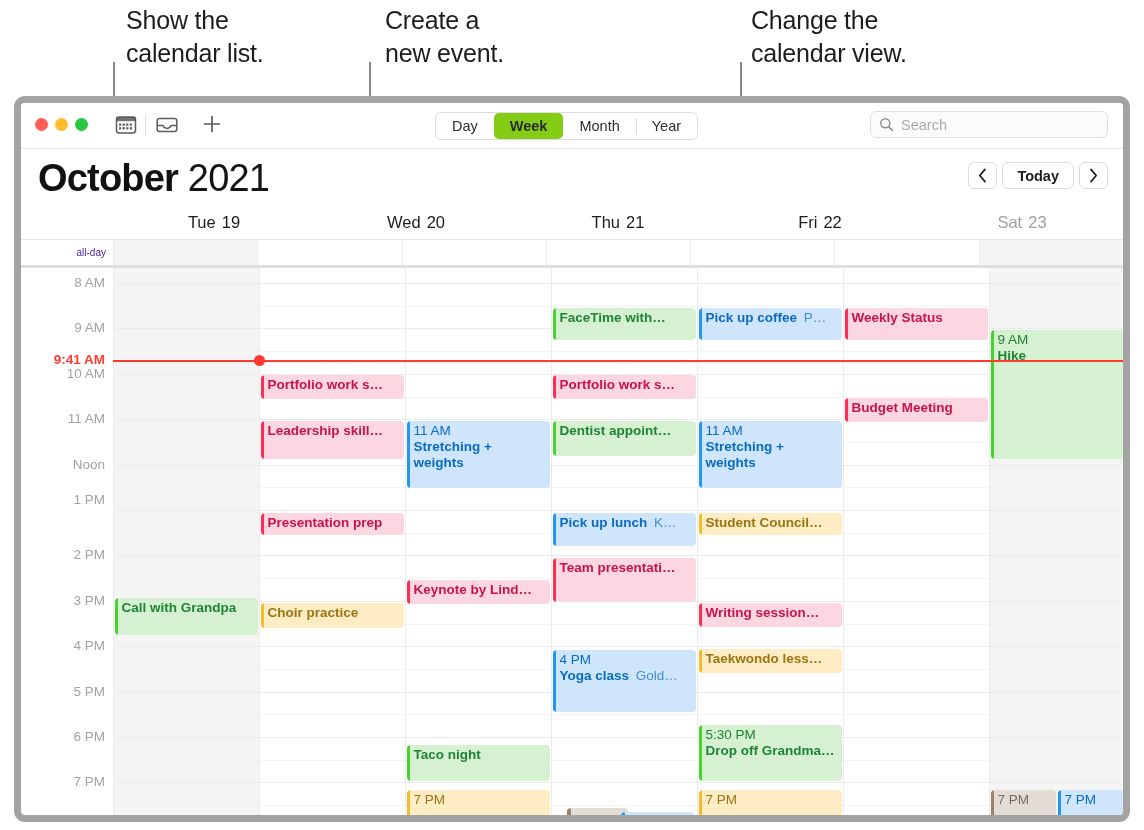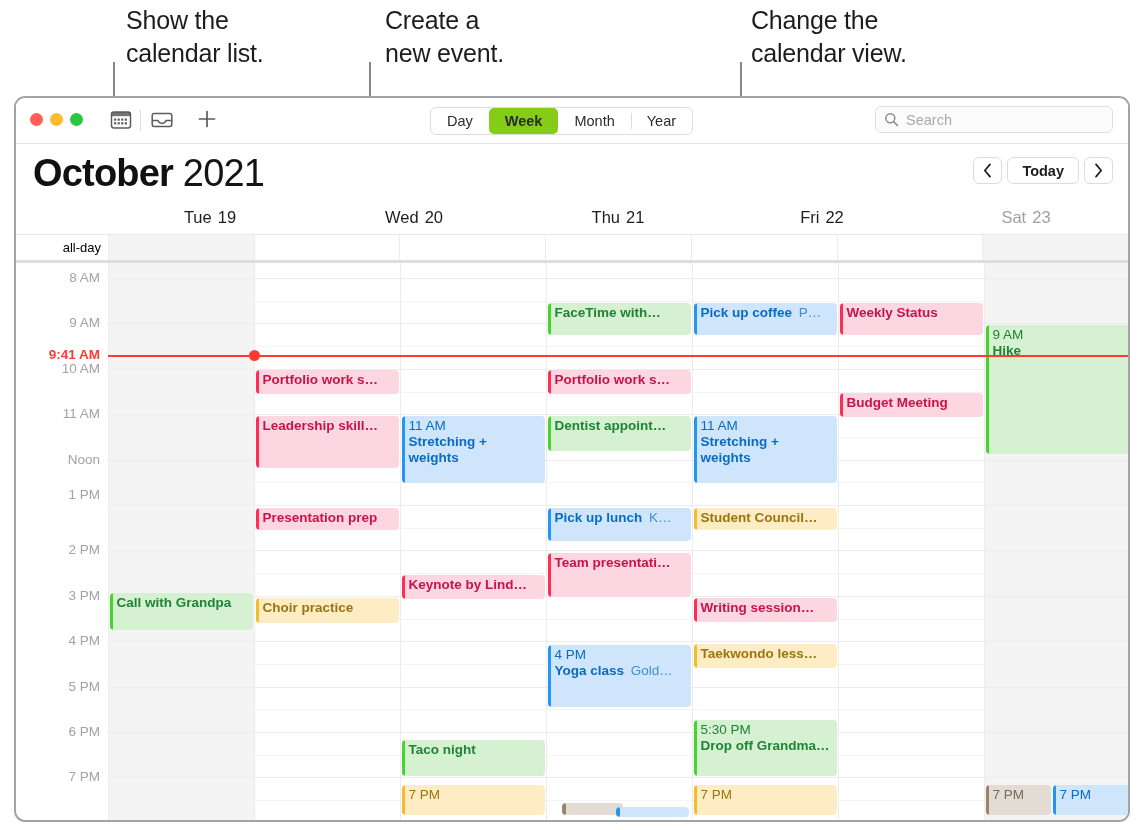--- a/index.html
+++ b/index.html
@@ -24,21 +24,21 @@
   .leader { position: absolute; background: #86868b; }
   .leader.v { width: 2px; }
   .leader.h { height: 2px; }
 
   
   #window {
     position: absolute;
     left: 14px; top: 96px;
     width: 1116px; height: 726px;
     background: #ffffff;
-    border: 2px solid #a3a3a3;
+    border: 7px solid #a3a3a3;
     border-radius: 11px;
     overflow: hidden;
     box-sizing: border-box;
   }
 
   
   #titlebar {
     position: relative;
     height: 45px;
     border-bottom: 1px solid #e3e3e4;
@@ -132,21 +132,21 @@
     margin-left: 7px;
   }
 
   
   #allday { position: relative; height: 25px; display: flex;
             border-top: 1px solid #e8e8e9; }
   #allday .gut {
     width: 92px; flex: 0 0 92px;
     display: flex; align-items: center; justify-content: flex-end;
     padding-right: 7px; box-sizing: border-box;
-    font-size: 13px; color: #000000;
+    font-size: 10px; color: #4c1d95;
   }
   #allday .adcell { flex: 1 1 0; border-left: 1px solid #ececed; box-sizing: border-box; }
   #allday .adcell.weekend { background: #f4f4f4; }
   #allday-sep { height: 3px; background: #dededf; }
 
   
   #gridwrap { position: relative; height: 563px; overflow: hidden; }
   #gridscroll { position: absolute; left: 0; top: 0; right: 0; height: 563px; }
 
   .col-weekend-bg { position: absolute; top: 0; bottom: 0; background: #f4f4f4; }
@@ -369,21 +369,21 @@
           <div class="hourlabel" style="top: 506.4px;">7 PM</div>
           <div class="vline" style="left: 92px;"></div>
           <div class="vline" style="left: 238px;"></div>
           <div class="vline" style="left: 384px;"></div>
           <div class="vline" style="left: 530px;"></div>
           <div class="vline" style="left: 676px;"></div>
           <div class="vline" style="left: 822px;"></div>
           <div class="vline" style="left: 968px;"></div>
           <div class="ev c-green oneline" style="left: 93.5px; width: 143px; top: 330px; height: 37px;"><div class="bar"></div><span class="ttl">Call with Grandpa</span></div>
           <div class="ev c-red oneline" style="left: 239.5px; width: 143px; top: 107px; height: 24px;"><div class="bar"></div><span class="ttl">Portfolio work s…</span></div>
-          <div class="ev c-red oneline" style="left: 239.5px; width: 143px; top: 153px; height: 52px;"><div class="bar"></div><span class="ttl">Leadership skill…</span></div>
+          <div class="ev c-red oneline" style="left: 239.5px; width: 143px; top: 153px; height: 38px;"><div class="bar"></div><span class="ttl">Leadership skill…</span></div>
           <div class="ev c-red oneline" style="left: 239.5px; width: 143px; top: 245px; height: 22px;"><div class="bar"></div><span class="ttl">Presentation prep</span></div>
           <div class="ev c-yellow oneline" style="left: 239.5px; width: 143px; top: 335px; height: 25px;"><div class="bar"></div><span class="ttl">Choir practice</span></div>
           <div class="ev c-blue" style="left: 385.5px; width: 143px; top: 153px; height: 67px;">
             <div class="bar"></div>
             <span class="time">11 AM</span>
             <span class="ttl">Stretching + weights</span>
           </div>
           <div class="ev c-red oneline" style="left: 385.5px; width: 143px; top: 312px; height: 24px;"><div class="bar"></div><span class="ttl">Keynote by Lind…</span></div>
           <div class="ev c-green oneline" style="left: 385.5px; width: 143px; top: 477px; height: 36px;"><div class="bar"></div><span class="ttl">Taco night</span></div>
           <div class="ev c-yellow oneline" style="left: 385.5px; width: 143px; top: 522px; height: 30px;">

